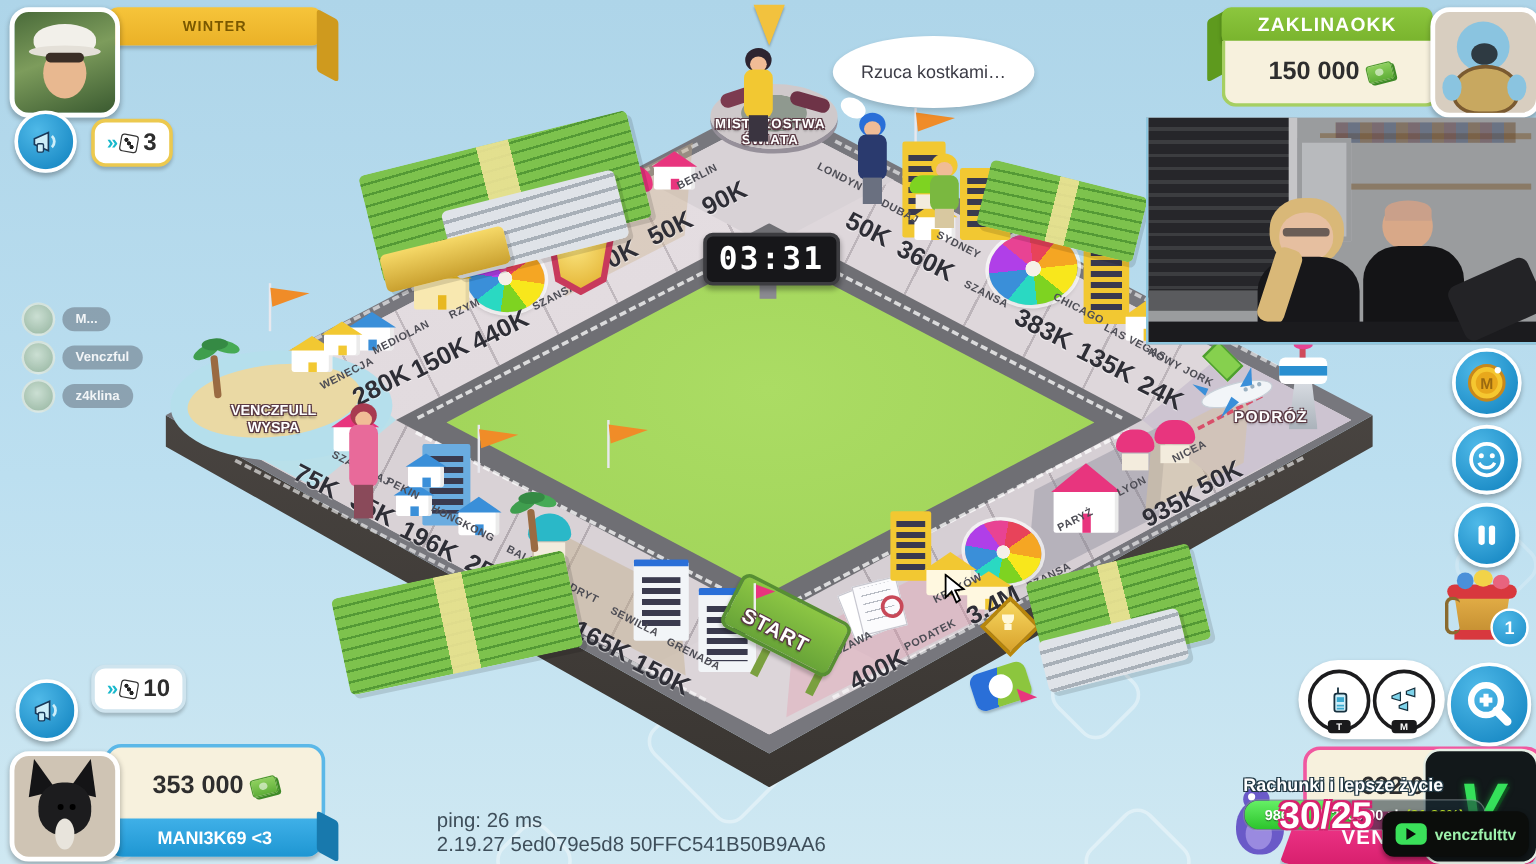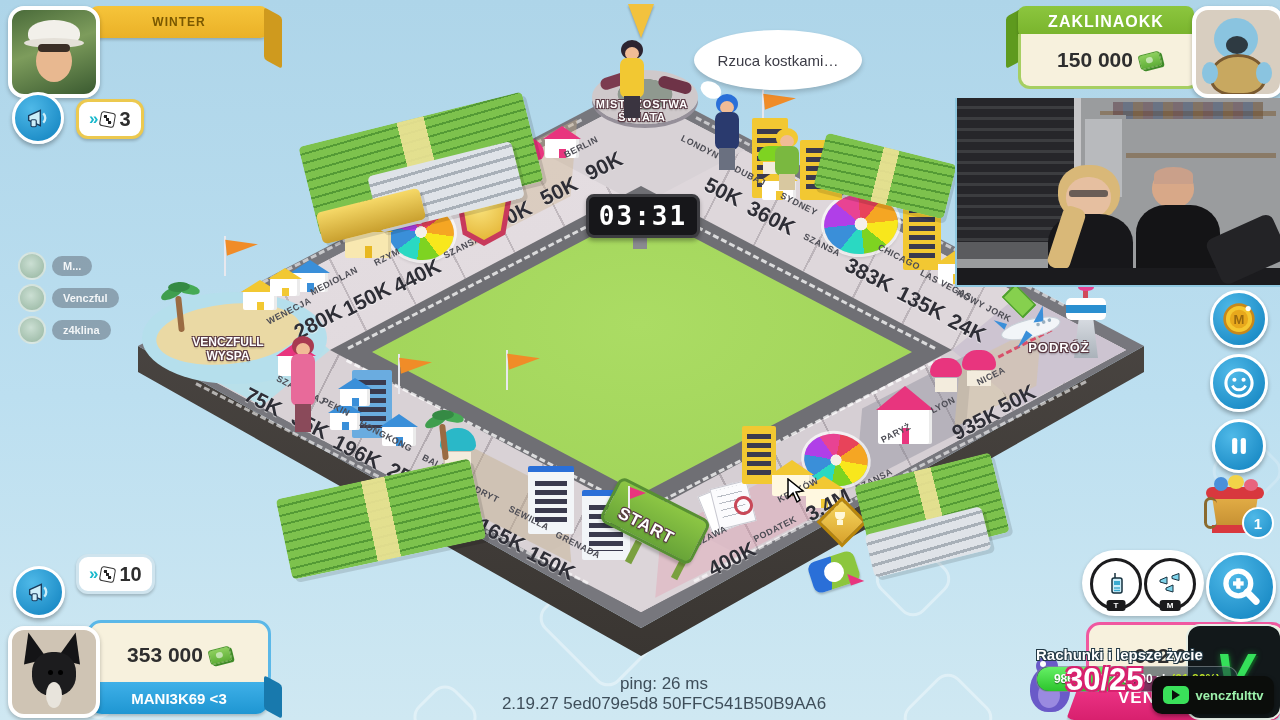--- a/index.html
+++ b/index.html
@@ -73,21 +73,21 @@
     display:flex;align-items:center;justify-content:center;overflow:hidden;}
   .vlogo span{font-size:56px;font-weight:800;color:#35e05a;text-shadow:0 0 6px #1a7a32,2px 2px 0 #0c3a18;font-style:italic;}
   .ytbtn{position:absolute;left:1152px;top:676px;width:122px;height:38px;background:#0b0d0b;border-radius:10px;z-index:59;
     display:flex;align-items:center;justify-content:center;gap:7px;box-shadow:0 2px 4px rgba(0,0,0,.4);}
   .ytplay{width:26px;height:18px;background:#3ae05a;border-radius:5px;display:flex;align-items:center;justify-content:center;}
   .ytplay i{display:block;width:0;height:0;border-top:5px solid transparent;border-bottom:5px solid transparent;border-left:8px solid #0b0d0b;}
   .ytbtn span{color:#9df2ac;font-weight:bold;font-size:13px;}
   .rolls{position:absolute;left:1066px;top:662px;font-size:31px;font-weight:800;color:#fff;z-index:58;
     text-shadow:-2px -2px 0 #d8206e,2px -2px 0 #d8206e,-2px 2px 0 #d8206e,2px 2px 0 #d8206e;}
   
-  .status{position:absolute;left:364px;top:674px;width:600px;text-align:center;color:#3e4e5a;z-index:30;}
+  .status{position:absolute;left:364px;top:674px;width:600px;color:#3e4e5a;z-index:30;}
   .status .l1{font-size:17px;line-height:20px;}
   .status .l2{font-size:17px;line-height:20px;}
   .keycap{position:absolute;bottom:-4px;left:50%;transform:translateX(-50%);background:#1a1a1c;color:#fff;font-size:8px;font-weight:bold;
     padding:1px 7px;border-radius:3px;}
 </style>
 </head>
 <body>
 
 <div id="stage">
 

